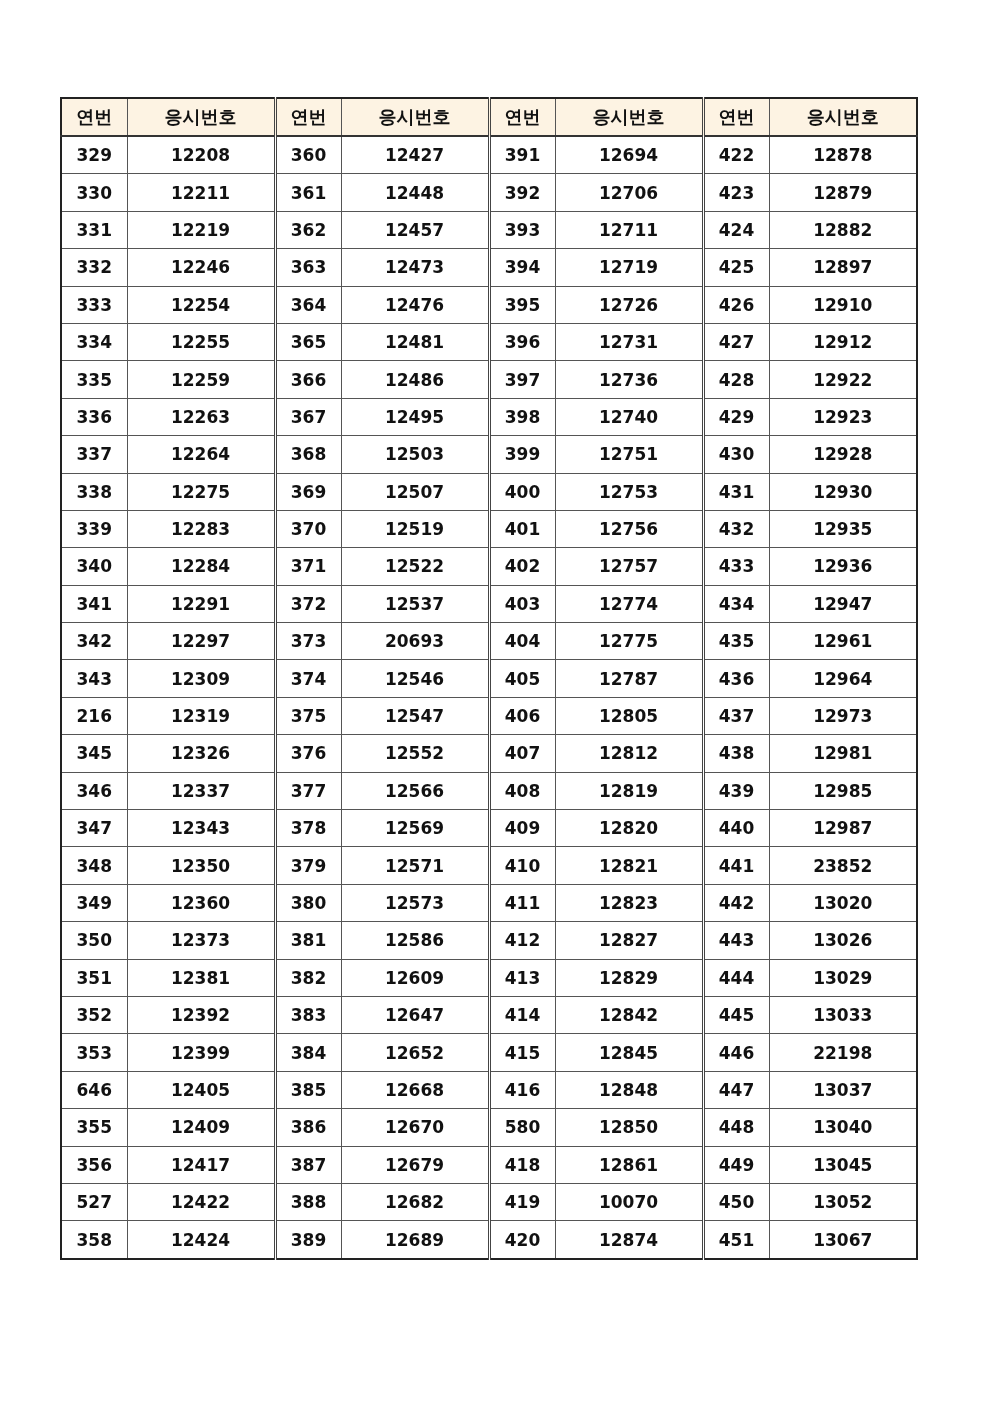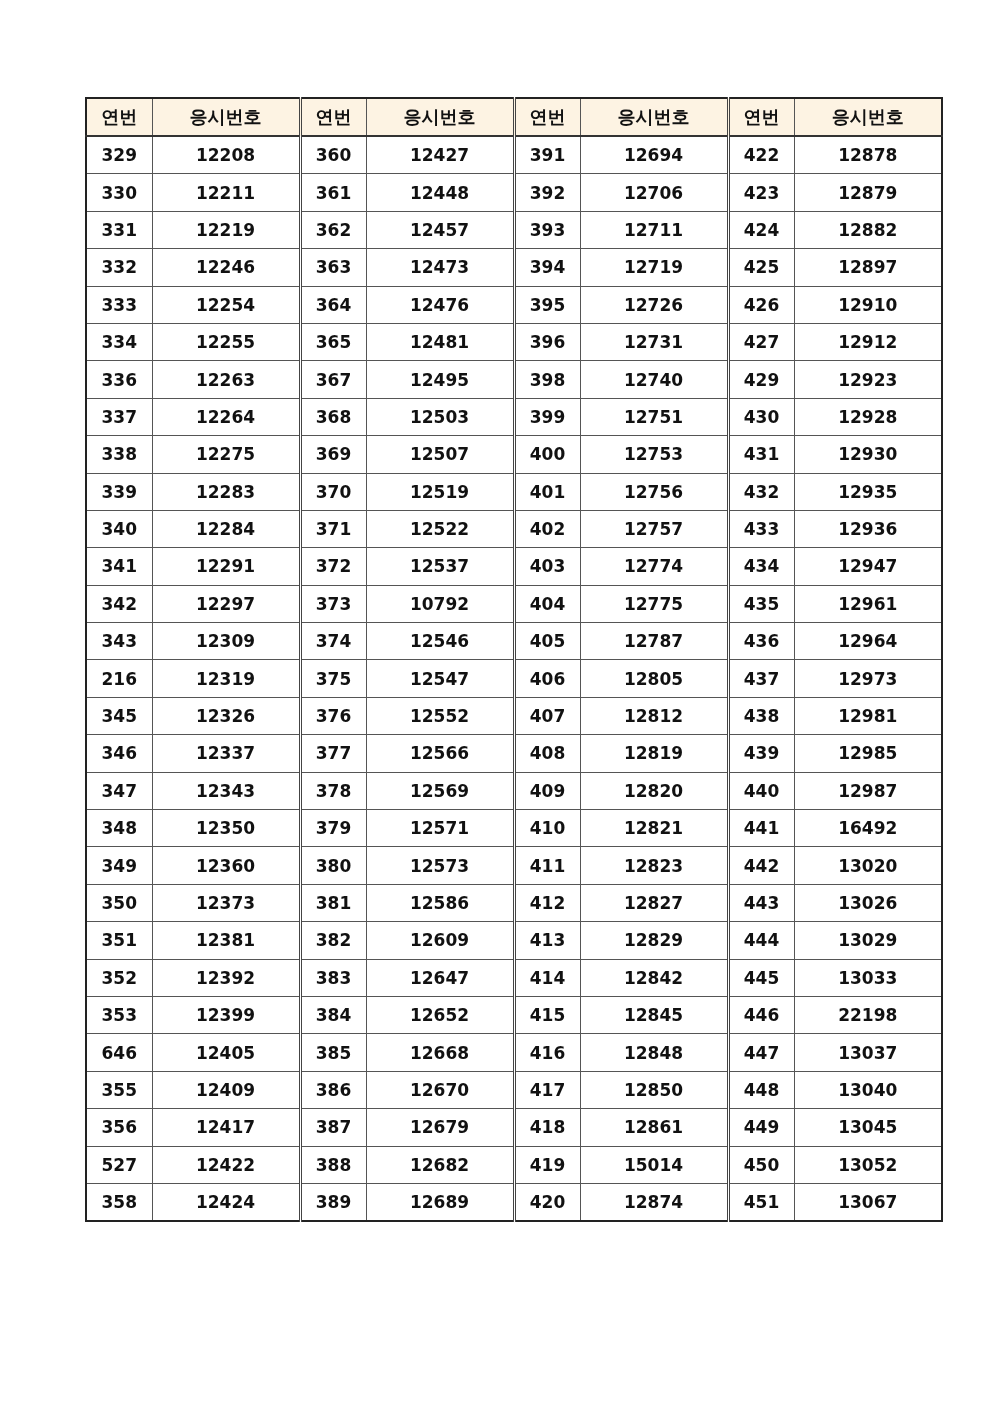--- a/index.html
+++ b/index.html
@@ -1,17 +1,17 @@
 <!DOCTYPE html>
 <html><head>
 <meta charset="utf-8">
 <style>
   html, body { margin:0; padding:0; background:#ffffff; }
   body { width:1000px; height:1413px; position:relative; font-family:"DejaVu Sans", "Liberation Sans", sans-serif; }
-  .page { position:absolute; left:85px; top:97px; width:812px; }
+  .page { position:absolute; left:60px; top:97px; width:812px; }
   table { border-collapse:collapse; width:856px; table-layout:fixed; border:2px solid #222; }
   th, td { text-align:center; font-weight:bold; color:#111; font-size:17px; padding:0; border:1px solid #555; }
   th { background:#fdf3e3; height:36px; font-size:18px; font-weight:bold; border-bottom:2px solid #333; }
   td { height:36.4px; }
   .sep { border-left:3px double #444; }
   col.c-no { width:66px; }
   col.c-id { width:148px; }
 </style>
 </head>
 <body>
@@ -95,20 +95,30 @@
           <td>334</td>
           <td>12255</td>
           <td class="sep">365</td>
           <td>12481</td>
           <td class="sep">396</td>
           <td>12731</td>
           <td class="sep">427</td>
           <td>12912</td>
         </tr>
         <tr>
+          <td>335</td>
+          <td>12259</td>
+          <td class="sep">366</td>
+          <td>12486</td>
+          <td class="sep">397</td>
+          <td>12736</td>
+          <td class="sep">428</td>
+          <td>12922</td>
+        </tr>
+        <tr>
           <td>336</td>
           <td>12263</td>
           <td class="sep">367</td>
           <td>12495</td>
           <td class="sep">398</td>
           <td>12740</td>
           <td class="sep">429</td>
           <td>12923</td>
         </tr>
         <tr>
@@ -158,21 +168,21 @@
           <td>12537</td>
           <td class="sep">403</td>
           <td>12774</td>
           <td class="sep">434</td>
           <td>12947</td>
         </tr>
         <tr>
           <td>342</td>
           <td>12297</td>
           <td class="sep">373</td>
-          <td>10792</td>
+          <td>20693</td>
           <td class="sep">404</td>
           <td>12775</td>
           <td class="sep">435</td>
           <td>12961</td>
         </tr>
         <tr>
           <td>343</td>
           <td>12309</td>
           <td class="sep">374</td>
           <td>12546</td>
@@ -222,21 +232,21 @@
           <td>12987</td>
         </tr>
         <tr>
           <td>348</td>
           <td>12350</td>
           <td class="sep">379</td>
           <td>12571</td>
           <td class="sep">410</td>
           <td>12821</td>
           <td class="sep">441</td>
-          <td>16492</td>
+          <td>23852</td>
         </tr>
         <tr>
           <td>349</td>
           <td>12360</td>
           <td class="sep">380</td>
           <td>12573</td>
           <td class="sep">411</td>
           <td>12823</td>
           <td class="sep">442</td>
           <td>13020</td>
@@ -289,42 +299,42 @@
           <td class="sep">416</td>
           <td>12848</td>
           <td class="sep">447</td>
           <td>13037</td>
         </tr>
         <tr>
           <td>355</td>
           <td>12409</td>
           <td class="sep">386</td>
           <td>12670</td>
-          <td class="sep">417</td>
+          <td class="sep">580</td>
           <td>12850</td>
           <td class="sep">448</td>
           <td>13040</td>
         </tr>
         <tr>
           <td>356</td>
           <td>12417</td>
           <td class="sep">387</td>
           <td>12679</td>
           <td class="sep">418</td>
           <td>12861</td>
           <td class="sep">449</td>
           <td>13045</td>
         </tr>
         <tr>
           <td>527</td>
           <td>12422</td>
           <td class="sep">388</td>
           <td>12682</td>
           <td class="sep">419</td>
-          <td>15014</td>
+          <td>10070</td>
           <td class="sep">450</td>
           <td>13052</td>
         </tr>
         <tr>
           <td>358</td>
           <td>12424</td>
           <td class="sep">389</td>
           <td>12689</td>
           <td class="sep">420</td>
           <td>12874</td>

